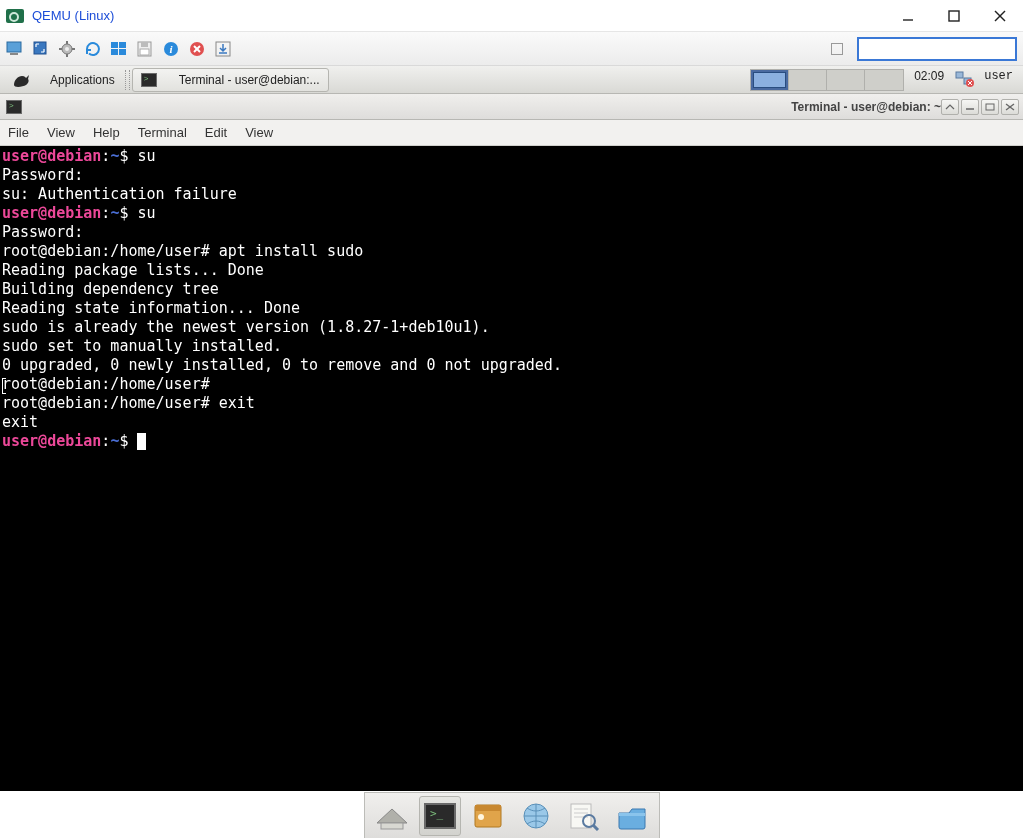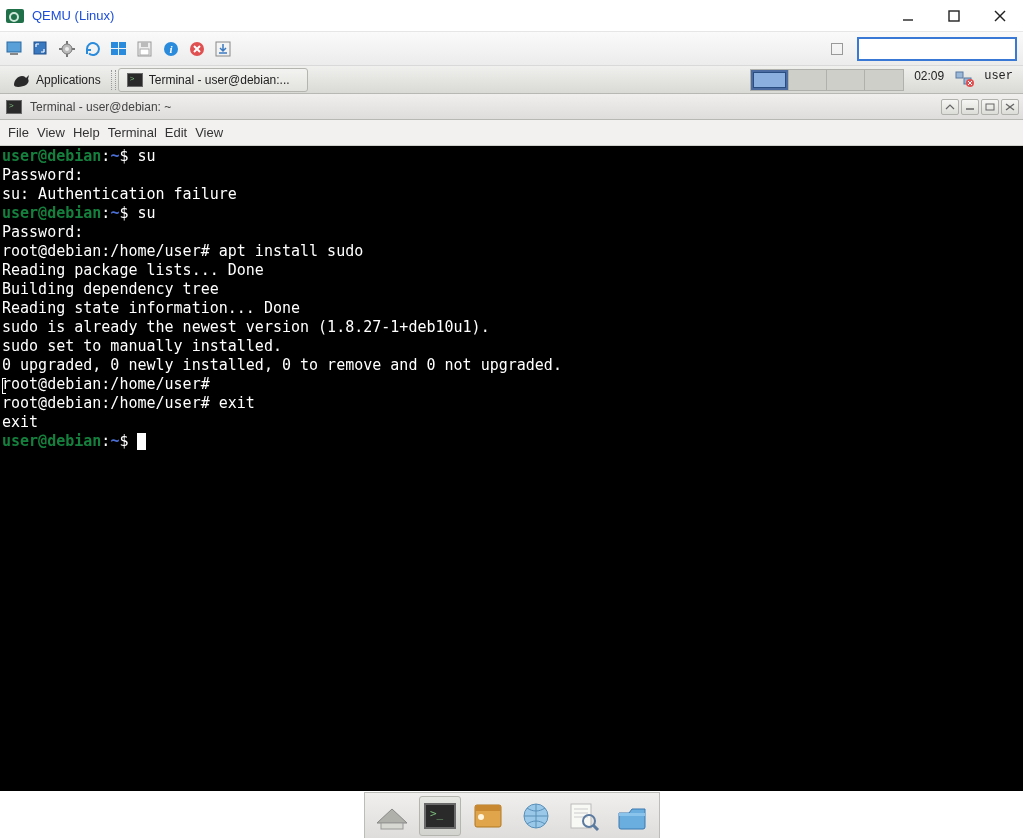--- a/index.html
+++ b/index.html
@@ -76,36 +76,36 @@
   height: 28px;
   background: linear-gradient(#f0f0ee,#d9d9d5);
   border-bottom: 1px solid #b7b7b3;
   display: flex;
   align-items: center;
   padding: 0 4px;
   font-size: 12px;
   color: #222;
 }
 .xfce-panel .apps {
-  display: flex; align-items: center; gap: 6px;
+  display: flex; align-items: center; gap: 20px;
   padding: 0 8px;
   height: 24px;
 }
 .xfce-panel .mouse {
   width: 18px; height: 14px; position: relative;
 }
 .xfce-panel .mouse svg{display:block;}
 .xfce-panel .sep {
   width: 5px; height: 20px;
   border-left: 1px dotted #999;
   border-right: 1px dotted #999;
   margin: 0 2px;
 }
 .xfce-panel .task {
-  display: flex; align-items: center; gap: 6px;
+  display: flex; align-items: center; gap: 22px;
   height: 24px;
   padding: 0 8px;
   background: linear-gradient(#f3f3f1,#e2e2de);
   border: 1px solid #b5b5b0;
   border-radius: 3px;
   min-width: 190px;
 }
 .xfce-panel .task .term-mini {
   width: 16px; height: 14px;
   background: #2a2a2a;
@@ -154,58 +154,58 @@
 .term-win-title .term-mini{
   width: 16px; height: 14px;
   background: #2a2a2a;
   border: 1px solid #6a6a6a;
   position: relative;
   margin-right: 8px;
 }
 .term-win-title .term-mini::after{
   content:">"; color:#7ec07e; font-size:8px; position:absolute; top:0;left:2px;
 }
-.term-win-title .title { flex:1; text-align:left; font-weight:normal; color:#444;}
+.term-win-title .title { flex:1; text-align:right; font-weight:bold; color:#444;}
 .term-win-title .wbtns{ display:flex; gap:2px; padding-right:4px;}
 .term-win-title .wbtns .wb{
   width:18px;height:16px;
   background: linear-gradient(#f6f6f4,#dcdcd8);
   border: 1px solid #b0b0ac;
   border-radius:2px;
   display:flex;align-items:center;justify-content:center;
   font-size:10px;color:#555;
 }
 
 
 .term-menu {
   height: 26px;
   background: #f2f1ef;
   border-bottom: 1px solid #d0d0cc;
   display: flex;
   align-items: center;
   padding: 0 8px;
-  gap: 8px;
+  gap: 18px;
   font-size: 13px;
   color: #333;
 }
 .term-menu .mi{ cursor: default; }
 
 
 .term-body {
   background: #000;
   color: #fff;
   font-family: "DejaVu Sans Mono", "Liberation Mono", monospace;
   font-size: 15px;
   line-height: 19px;
   padding: 1px 2px;
   height: 645px;
   white-space: pre;
   overflow: hidden;
 }
-.term-body .g { color: #15803d; font-weight: bold; }
+.term-body .g { color: #ec4899; font-weight: bold; }
 .term-body .b { color: #4a6ed4; font-weight: bold; }
 .term-body .cursor{
   display:inline-block;width:9px;height:17px;background:#fff;vertical-align:text-bottom;
 }
 .term-body .ibeam{
   display:inline-block;width:4px;height:16px;
   border-left:1px solid #fff;border-top:1px solid #fff;border-bottom:1px solid #fff;
   vertical-align:middle;margin-right:-4px;position:relative;top:1px;
 }
 

